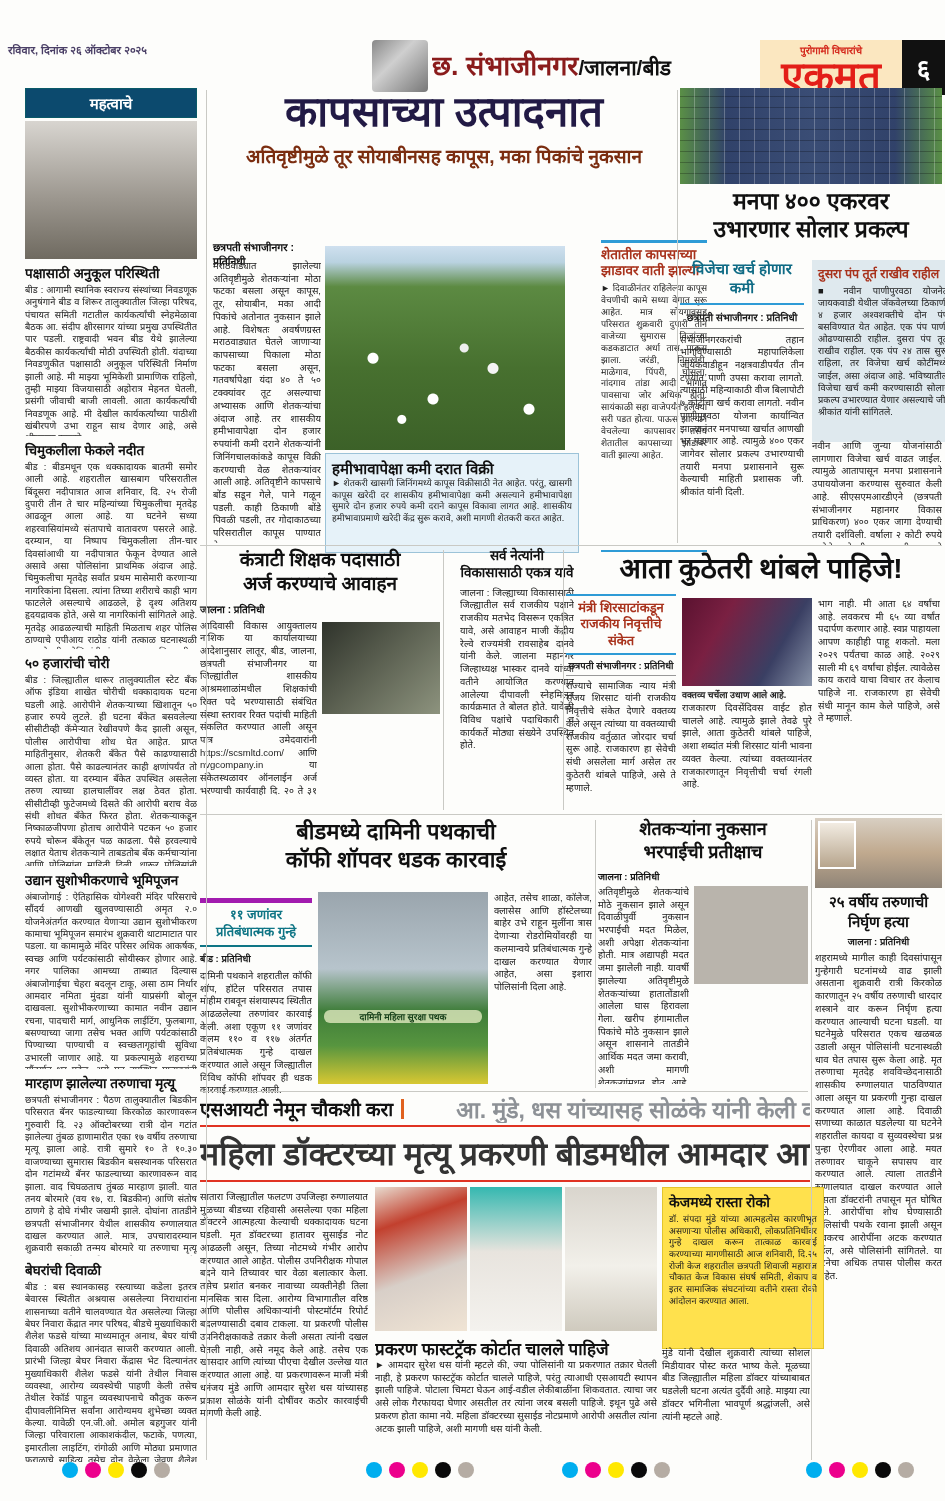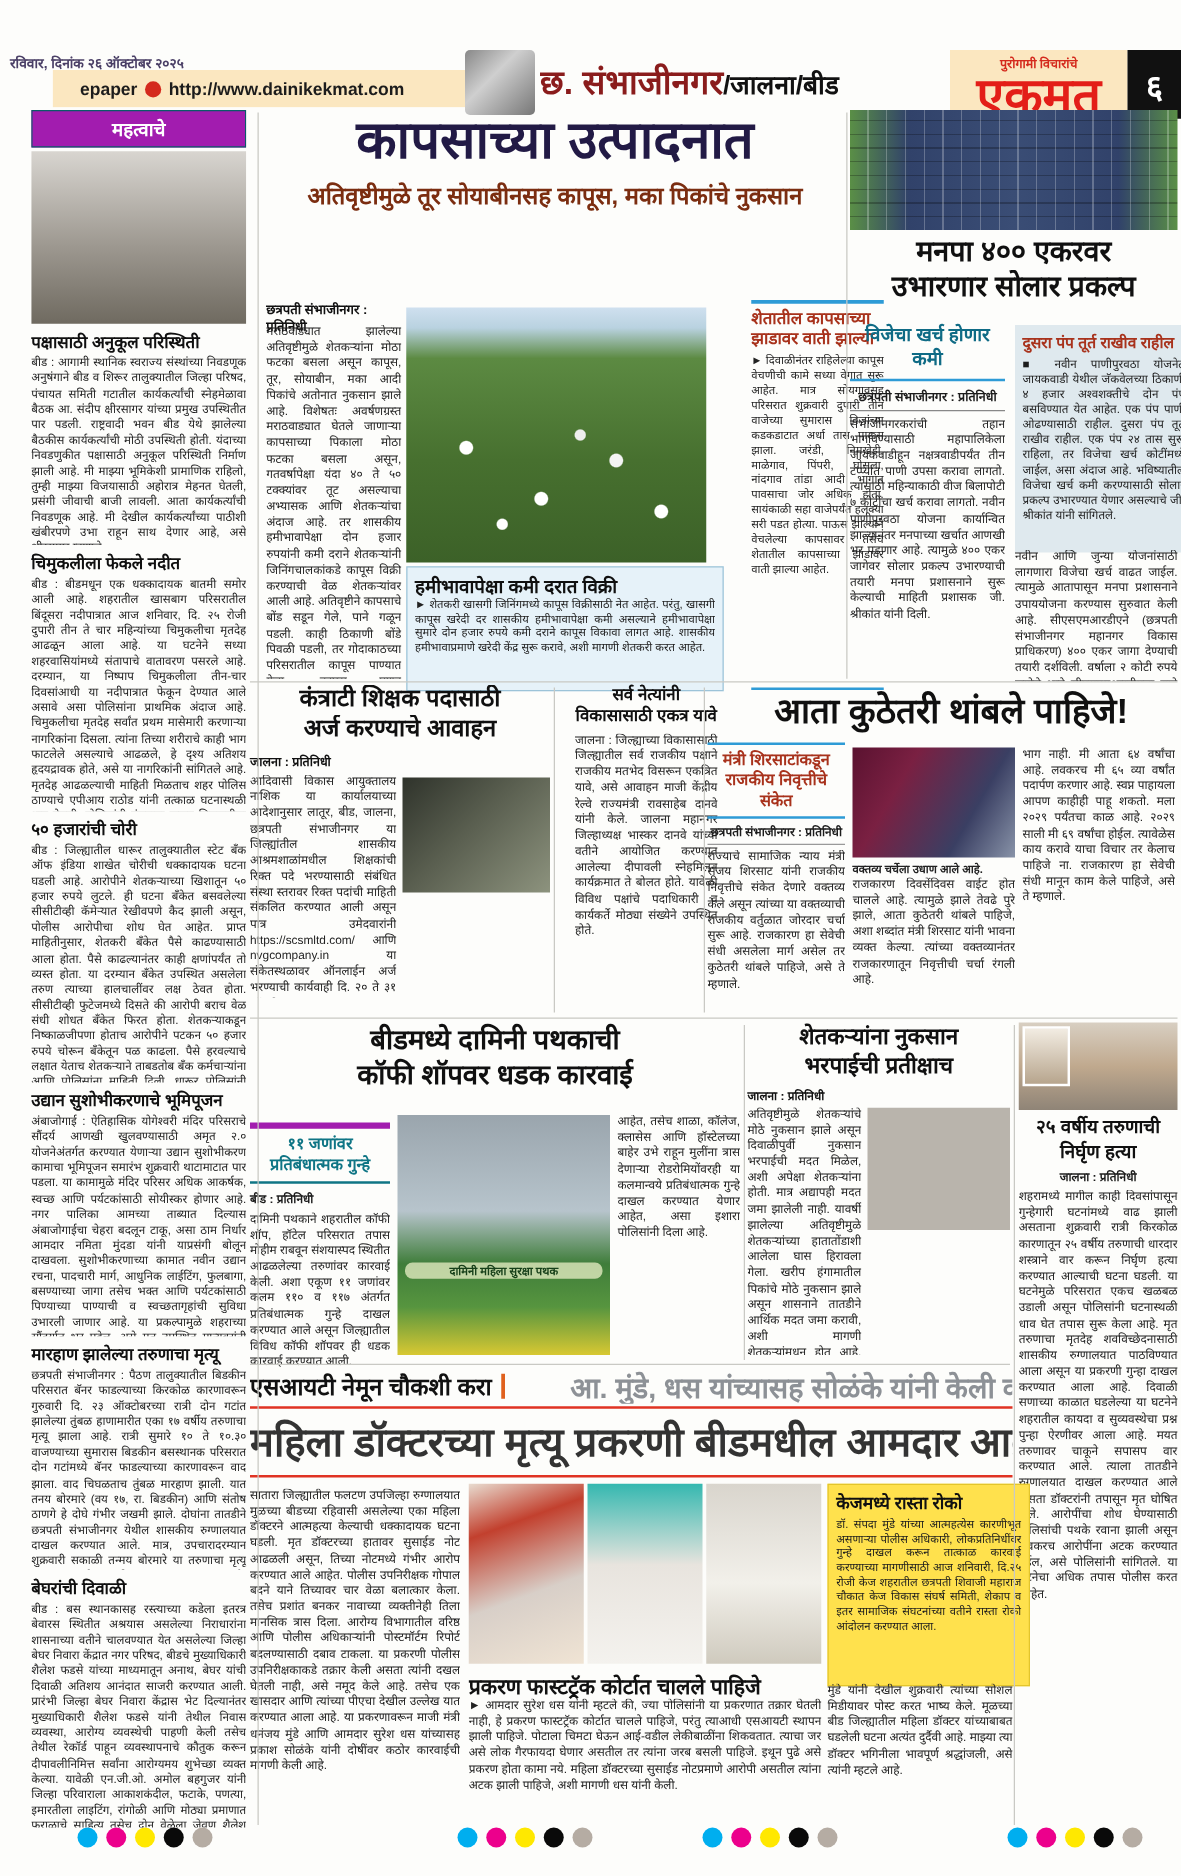--- a/index.html
+++ b/index.html
@@ -21,21 +21,21 @@
      background:linear-gradient(135deg,#888 0%,#cfcfcf 40%,#777 100%);border-radius:4px;}
   #edition{left:432px;top:46px;width:340px;font-size:27px;font-weight:bold;color:#8a1c1c;white-space:nowrap;overflow:hidden;}
   #edition .sfx{color:#111;font-size:21px;}
   #brandbox{left:760px;top:40px;width:142px;height:55px;background:#fbe7c0;text-align:center;}
   #tagline{font-size:10px;color:#d42a1d;font-weight:bold;margin-top:3px;}
   #brand{font-size:40px;line-height:1;color:#e31e18;font-weight:bold;font-family:"Liberation Serif","DejaVu Serif",serif;}
   #pagenobox{left:902px;top:40px;width:43px;height:55px;background:#111;color:#fff;
      display:flex;align-items:center;justify-content:center;font-size:26px;font-weight:bold;}
   
   #sidebar{left:25px;top:88px;width:172px;height:1374px;overflow:hidden;}
-  #imp-head{background:#a21caf;color:#fff;text-align:center;font-weight:bold;font-size:15px;
+  #imp-head{background:#0c4a6e;color:#fff;text-align:center;font-weight:bold;font-size:15px;
             padding:4px 13px;border:1px solid #0a5a68;}
   #sb-photo{width:100%;height:138px;background:linear-gradient(180deg,#d8d5d0 0%,#9d9890 55%,#6f6a60 100%);margin:3px 0 4px;}
   .sb-title{font-weight:bold;font-size:13.5px;color:#101010;margin:5px 0 2px;}
   .sb-body{font-size:9.3px;line-height:1.33;text-align:justify;color:#222;overflow:hidden;}
   
   #lead{left:213px;top:88px;width:462px;height:457px;}
   .lead-h{font-size:42px;line-height:1.12;font-weight:bold;color:#221a45;text-align:center;white-space:nowrap;overflow:hidden;}
   #lead-sub{font-size:19px;font-weight:bold;color:#7b2d10;text-align:center;margin-top:8px;white-space:nowrap;overflow:hidden;}
   #lead-byline{left:0;top:152px;width:110px;}
   #lead-col{left:0;top:172px;width:108px;height:283px;}
@@ -138,25 +138,20 @@
   .dots{position:absolute;display:flex;gap:7px;}
   .dot{width:16px;height:16px;border-radius:50%;}
   .dc{background:#00aeef;} .dm{background:#ec008c;} .dy{background:#ffe800;} .dk{background:#0a0a0a;} .dg{background:#b5aca3;}
 </style>
 </head>
 <body>
 
 <div id="page">
 
   <div class="abs" id="dateline">रविवार, दिनांक २६ ऑक्टोबर २०२५</div>
-  <div class="abs" id="epaper">
-    <span>epaper</span>
-    <span class="red-dot-icon"></span>
-    <span>http://www.dainikekmat.com</span>
-  </div>
   <div class="abs" id="masthead-graphic"></div>
   <div class="abs" id="edition">
     <span>छ. संभाजीनगर</span><span class="sfx">/जालना/बीड</span>
   </div>
   <div class="abs" id="brandbox">
     <div id="tagline">पुरोगामी विचारांचे</div>
     <div id="brand">एकमत</div>
   </div>
   <div class="abs" id="pagenobox">६</div>
 

